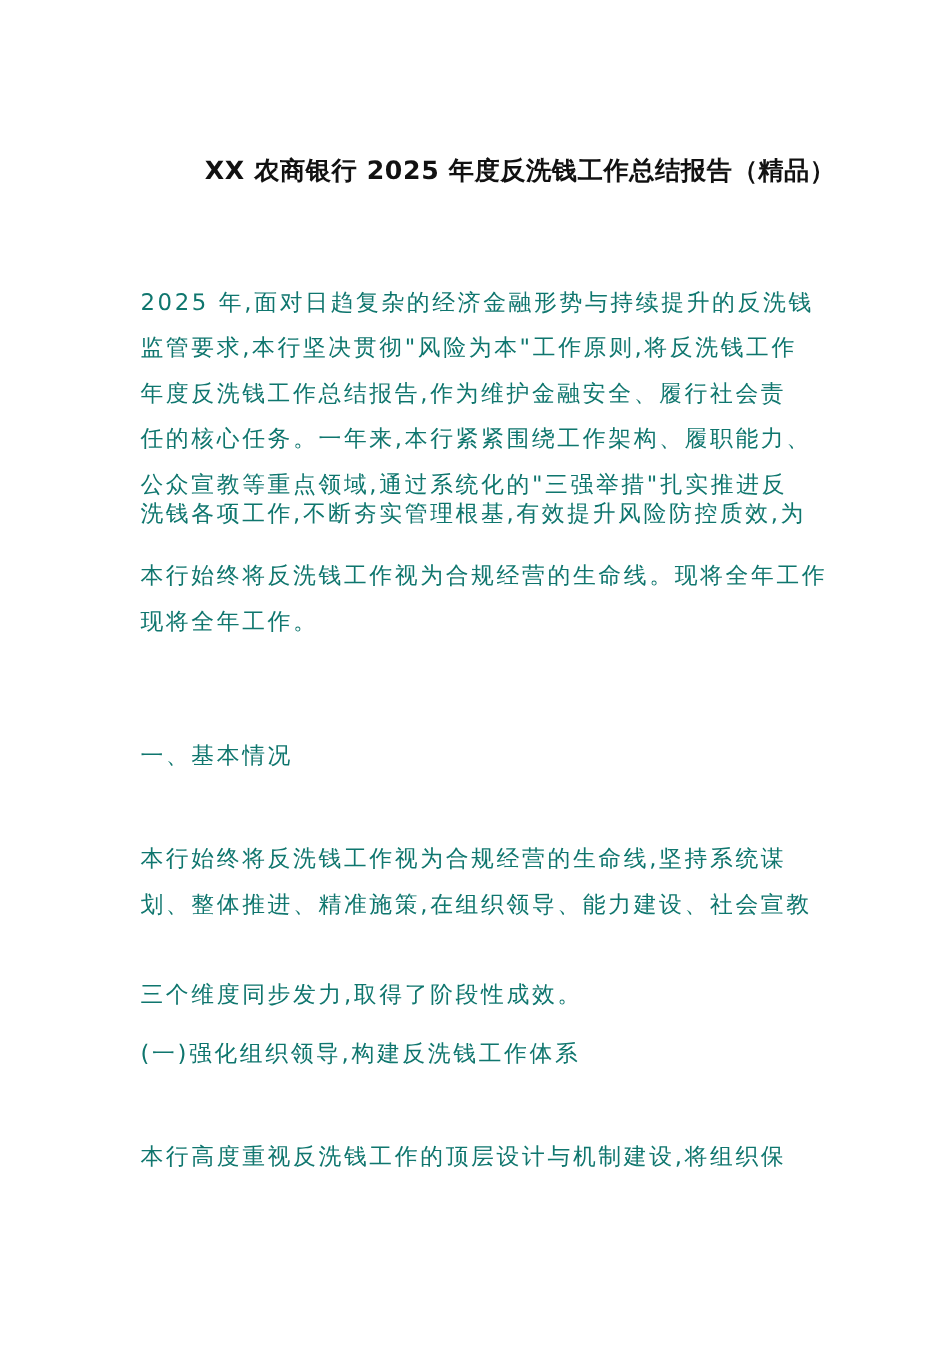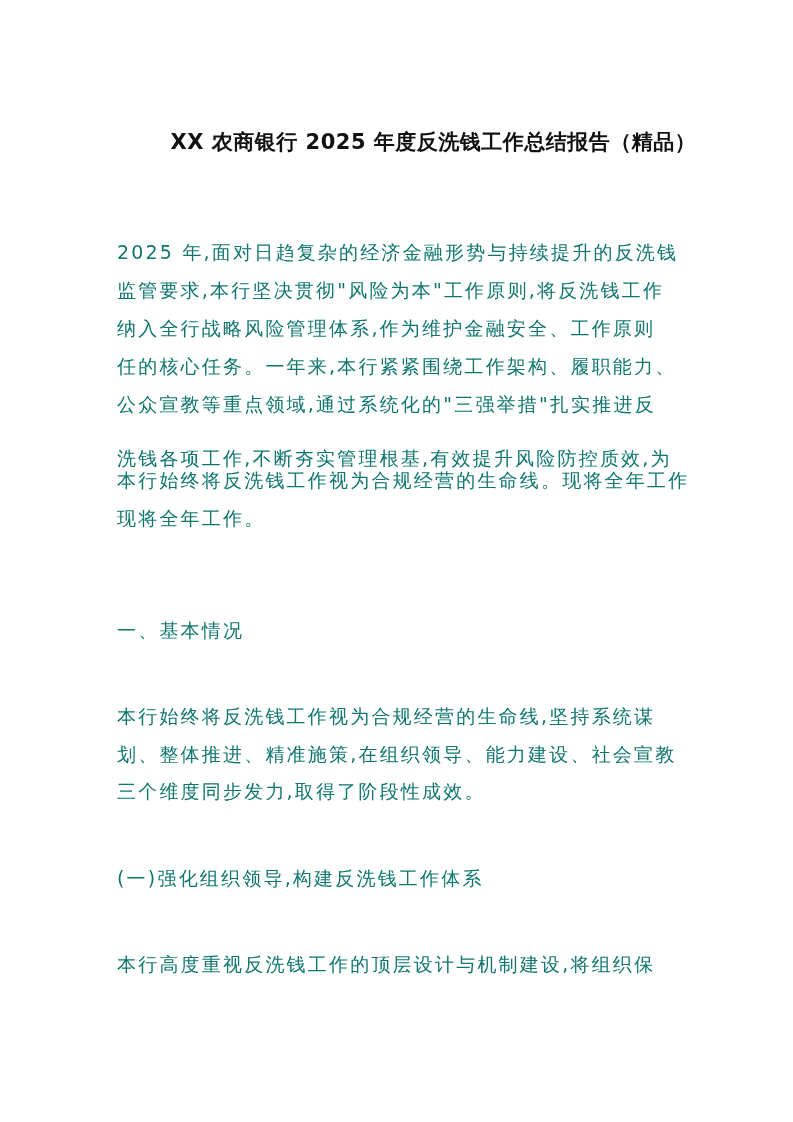--- a/index.html
+++ b/index.html
@@ -47,30 +47,30 @@
   </style>
 </head>
 <body>
 
 <div class="page">
 
   <div class="title">XX 农商银行 2025 年度反洗钱工作总结报告（精品）</div>
 
   <div class="line" style="top:240px">2025 年,面对日趋复杂的经济金融形势与持续提升的反洗钱</div>
   <div class="line" style="top:278px">监管要求,本行坚决贯彻"风险为本"工作原则,将反洗钱工作</div>
-  <div class="line" style="top:316px">纳入全行战略风险管理体系,作为维护金融安全、工作原则</div>
+  <div class="line" style="top:316px">年度反洗钱工作总结报告,作为维护金融安全、履行社会责</div>
   <div class="line" style="top:354px">任的核心任务。一年来,本行紧紧围绕工作架构、履职能力、</div>
   <div class="line" style="top:392px">公众宣教等重点领域,通过系统化的"三强举措"扎实推进反</div>
-  <div class="line" style="top:446px">洗钱各项工作,不断夯实管理根基,有效提升风险防控质效,为</div>
+  <div class="line" style="top:416px">洗钱各项工作,不断夯实管理根基,有效提升风险防控质效,为</div>
   <div class="line" style="top:468px">本行始终将反洗钱工作视为合规经营的生命线。现将全年工作</div>
   <div class="line" style="top:506px">现将全年工作。</div>
 
   <div class="line" style="top:618px">一、基本情况</div>
 
   <div class="line" style="top:704px">本行始终将反洗钱工作视为合规经营的生命线,坚持系统谋</div>
   <div class="line" style="top:742px">划、整体推进、精准施策,在组织领导、能力建设、社会宣教</div>
-  <div class="line" style="top:779px">三个维度同步发力,取得了阶段性成效。</div>
+  <div class="line" style="top:817px">三个维度同步发力,取得了阶段性成效。</div>
 
   <div class="line" style="top:866px">(一)强化组织领导,构建反洗钱工作体系</div>
 
   <div class="line" style="top:952px">本行高度重视反洗钱工作的顶层设计与机制建设,将组织保</div>
 
 </div>
 
 </body></html>

